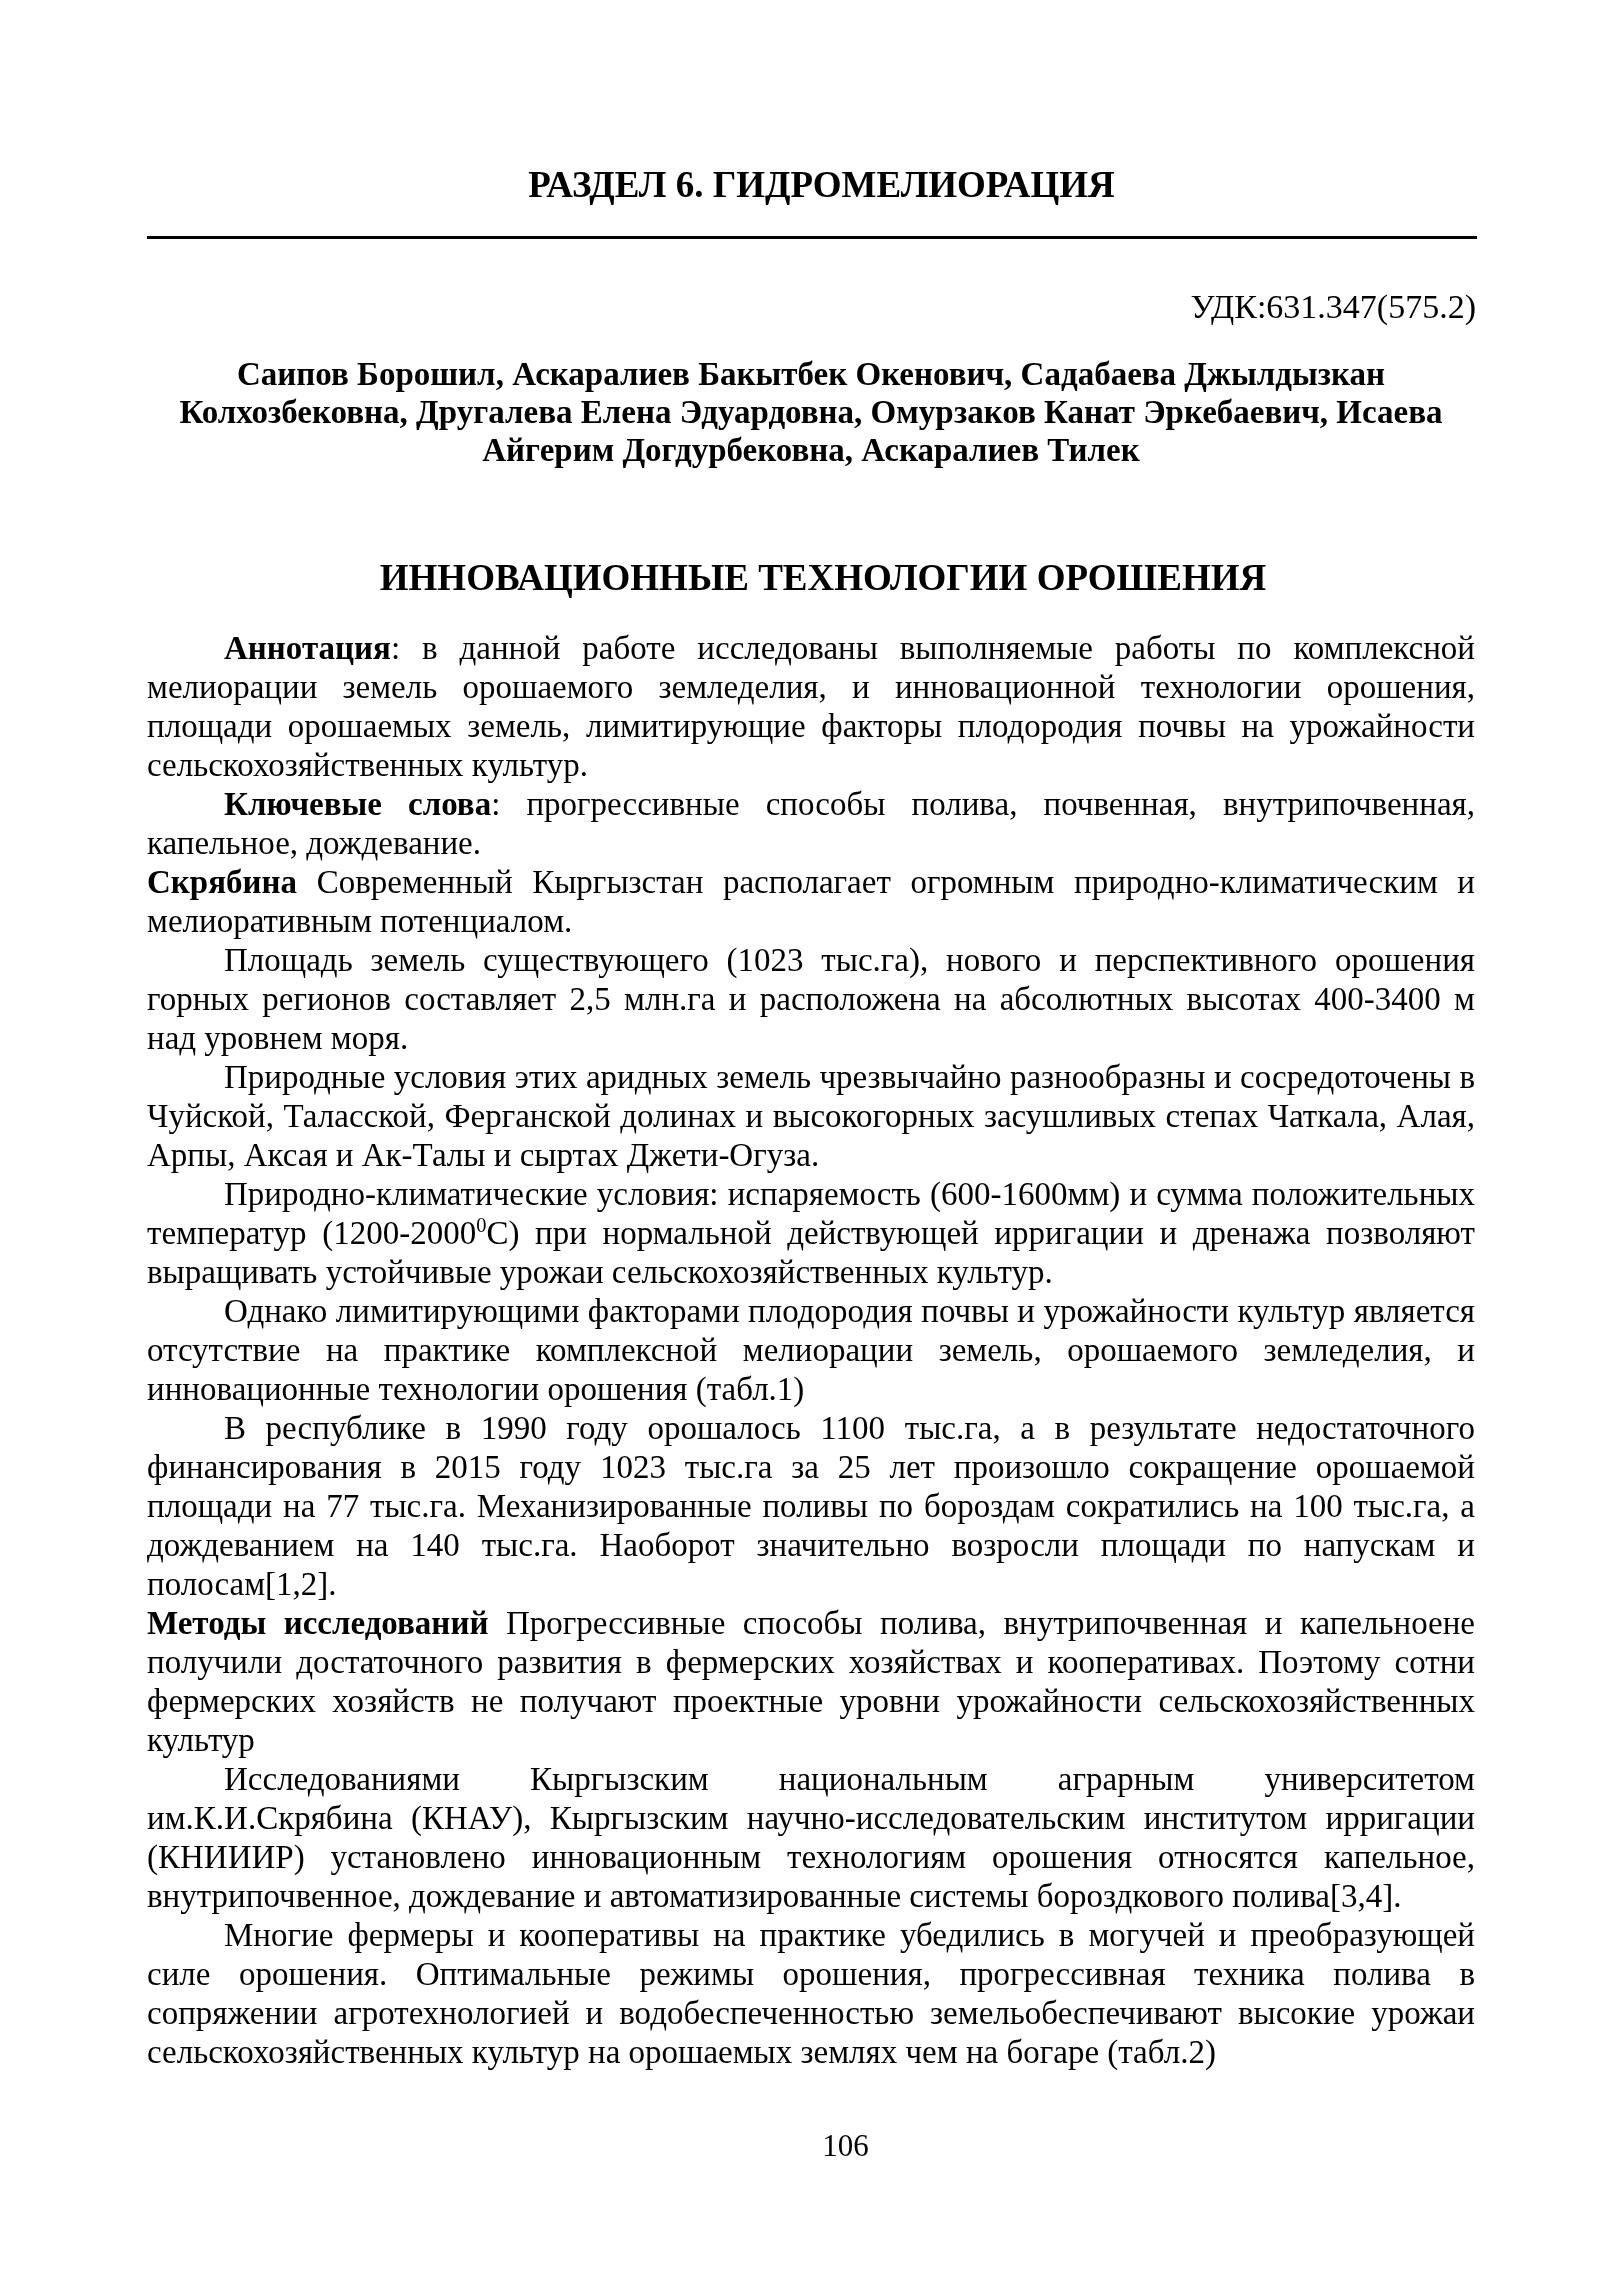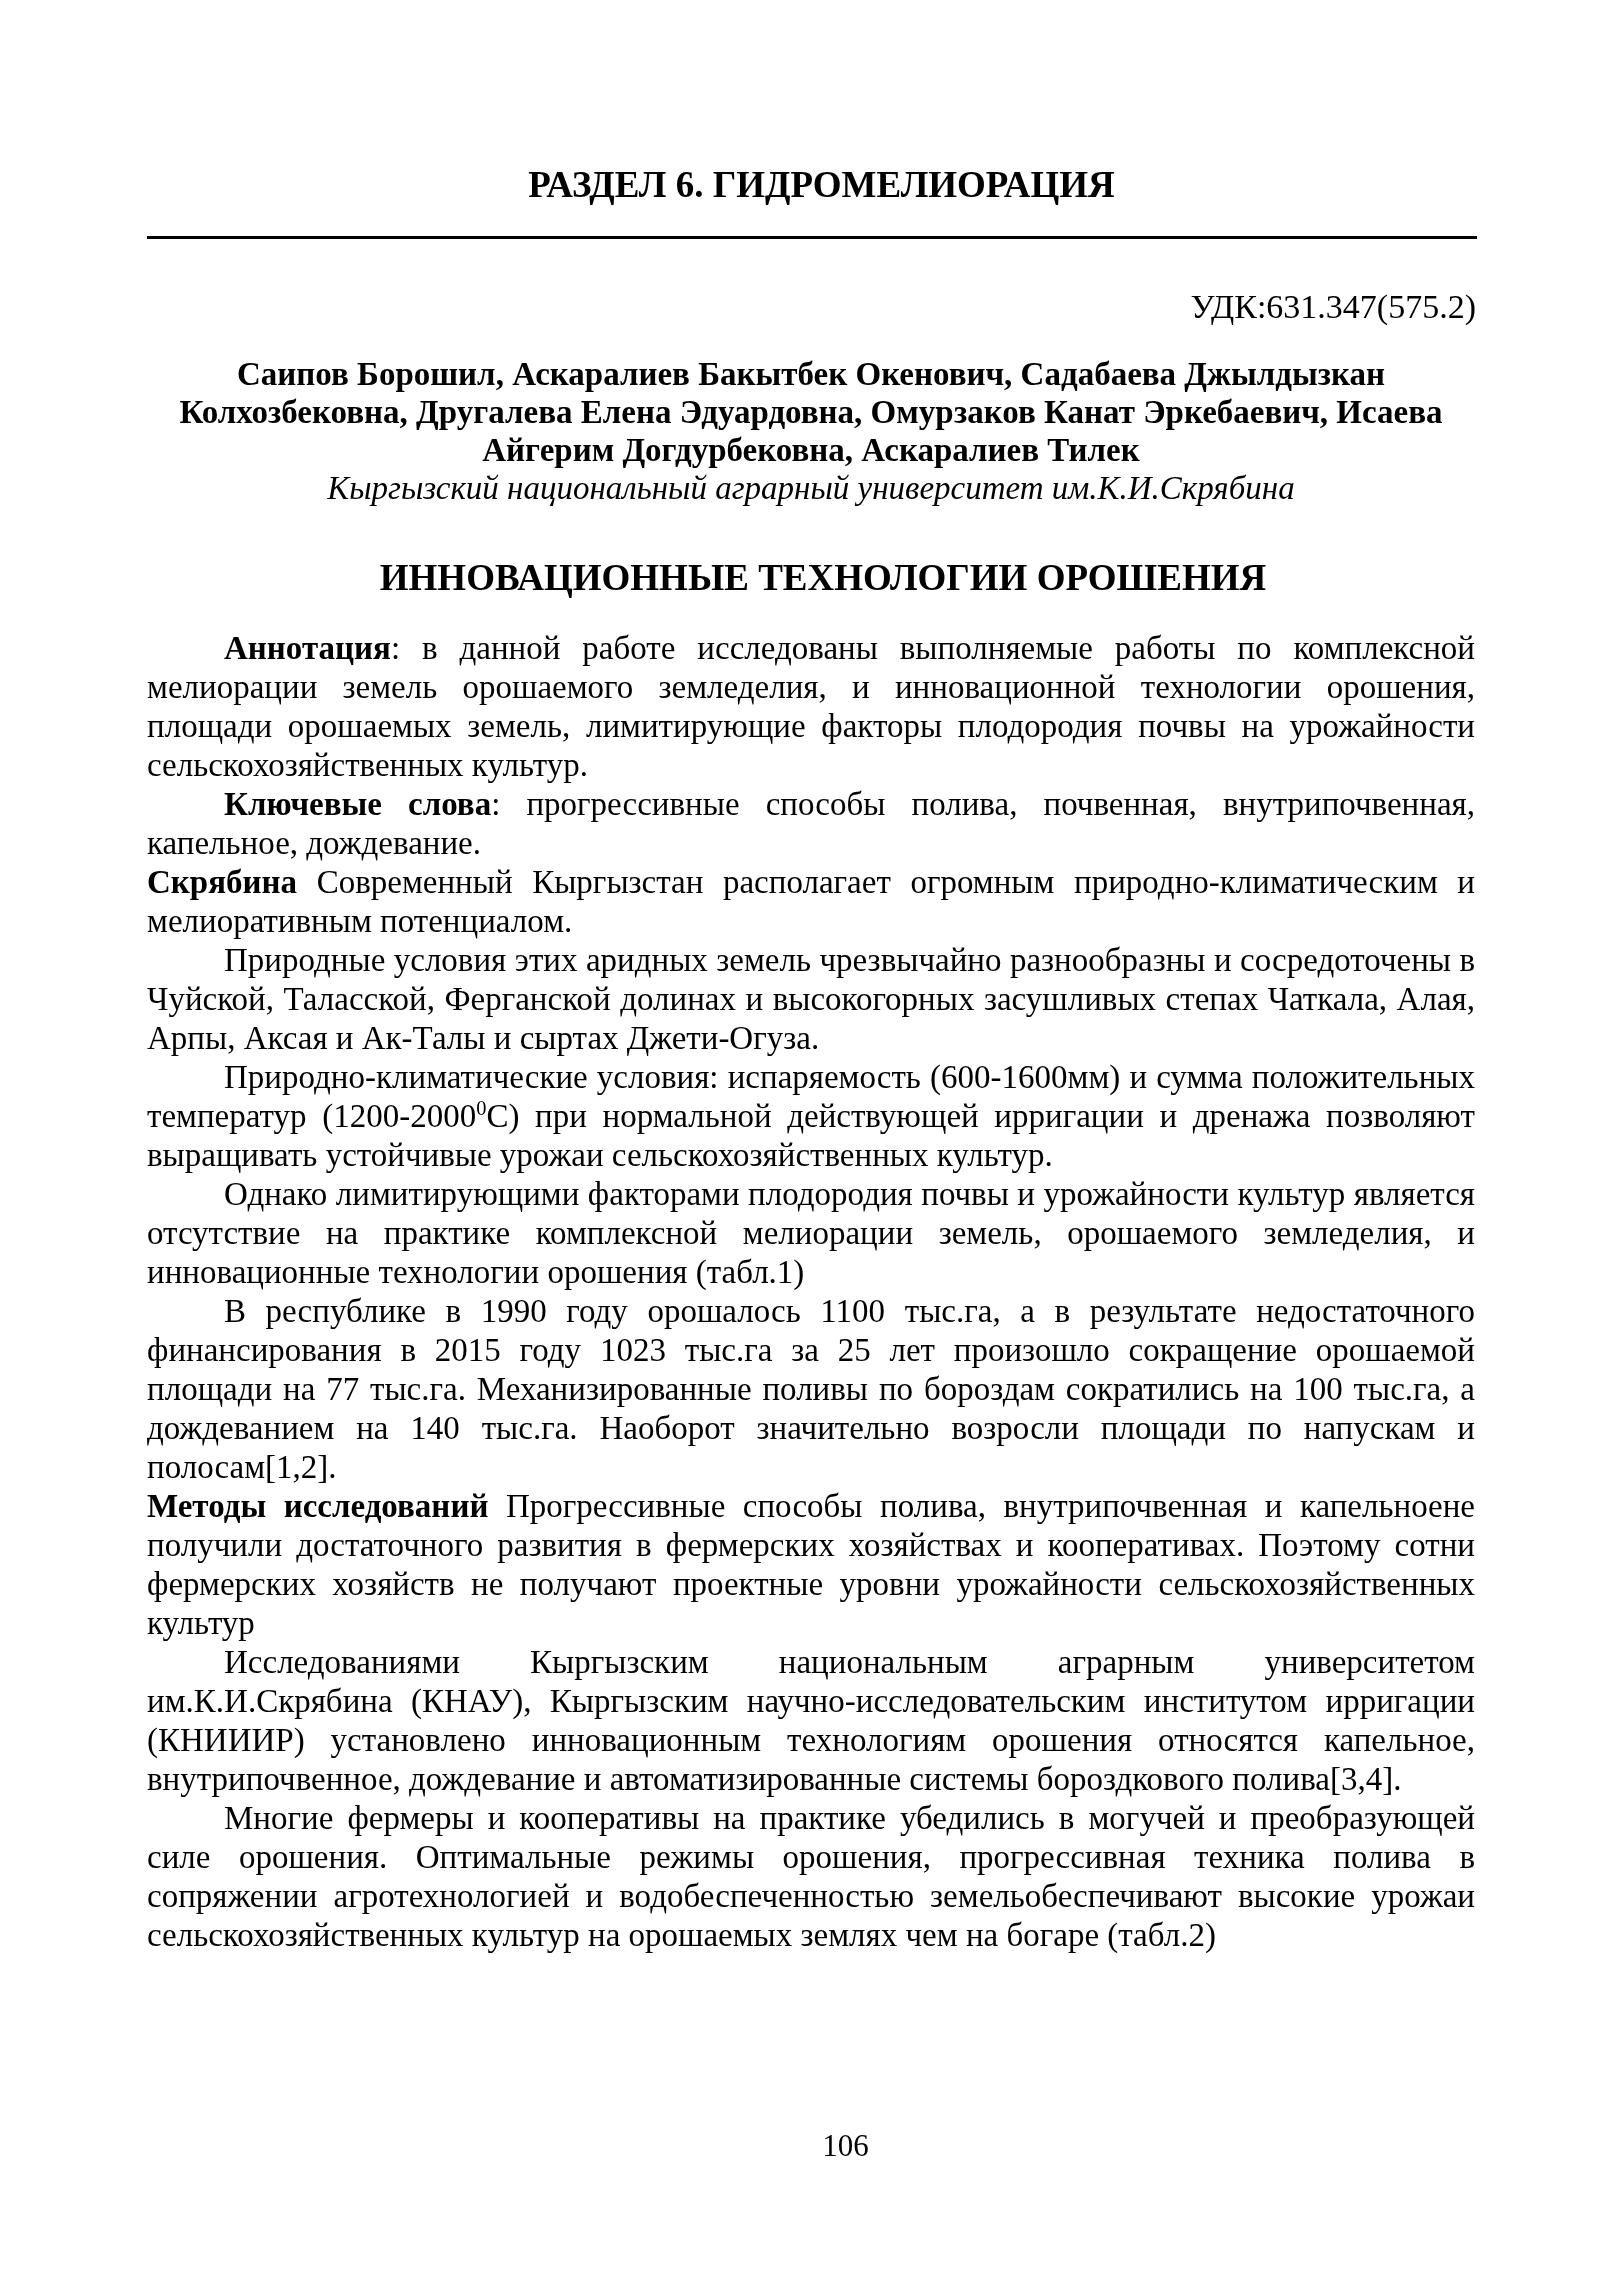--- a/index.html
+++ b/index.html
@@ -114,28 +114,28 @@
 <div class="page">
 
   <h1 class="section-header">РАЗДЕЛ 6. ГИДРОМЕЛИОРАЦИЯ</h1>
 
   <div class="header-rule"></div>
 
   <div class="udc">УДК:631.347(575.2)</div>
 
   <div class="authors">Саипов Борошил, Аскаралиев Бакытбек Окенович, Садабаева Джылдызкан Колхозбековна, Другалева Елена Эдуардовна, Омурзаков Канат Эркебаевич, Исаева Айгерим Догдурбековна, Аскаралиев Тилек</div>
 
-  <div class="affiliation">Кыргызский национальный аграрный университет им.К.И.Скрябина</div>
 
   <h2 class="article-title">ИННОВАЦИОННЫЕ ТЕХНОЛОГИИ ОРОШЕНИЯ</h2>
 
   <main class="article-body">
       <p class="indent"><b>Аннотация</b><span>: в данной работе исследованы выполняемые работы по комплексной мелиорации земель орошаемого земледелия, и инновационной технологии орошения, площади орошаемых земель, лимитирующие факторы плодородия почвы на урожайности сельскохозяйственных культур.</span></p>
       <p class="indent"><b>Ключевые слова</b><span>: прогрессивные способы полива, почвенная, внутрипочвенная, капельное, дождевание.</span></p>
       <p class="noindent"><b>Скрябина</b><span> Современный Кыргызстан располагает огромным природно-климатическим и мелиоративным потенциалом.</span></p>
+      <p class="indent"><span>Площадь земель существующего (1023 тыс.га), нового и перспективного орошения горных регионов составляет 2,5 млн.га и расположена на абсолютных высотах 400-3400 м над уровнем моря.</span></p>
       <p class="indent"><span>Природные условия этих аридных земель чрезвычайно разнообразны и сосредоточены в Чуйской, Таласской, Ферганской долинах и высокогорных засушливых степах Чаткала, Алая, Арпы, Аксая и Ак-Талы и сыртах Джети-Огуза.</span></p>
       <p class="indent"><span>Природно-климатические условия: испаряемость (600-1600мм) и сумма положительных температур (1200-2000</span><sup>0</sup><span>С) при нормальной действующей ирригации и дренажа позволяют выращивать устойчивые урожаи сельскохозяйственных культур.</span></p>
       <p class="indent"><span>Однако лимитирующими факторами плодородия почвы и урожайности культур является отсутствие на практике комплексной мелиорации земель, орошаемого земледелия, и инновационные технологии орошения (табл.1)</span></p>
       <p class="indent"><span>В республике в 1990 году орошалось 1100 тыс.га, а в результате недостаточного финансирования в 2015 году 1023 тыс.га за 25 лет произошло сокращение орошаемой площади на 77 тыс.га. Механизированные поливы по бороздам сократились на 100 тыс.га, а дождеванием на 140 тыс.га. Наоборот значительно возросли площади по напускам и полосам[1,2].</span></p>
       <p class="noindent"><b>Методы исследований</b><span> Прогрессивные способы полива, внутрипочвенная и капельноене получили достаточного развития в фермерских хозяйствах и кооперативах. Поэтому сотни фермерских хозяйств не получают проектные уровни урожайности сельскохозяйственных культур</span></p>
       <p class="indent"><span>Исследованиями Кыргызским национальным аграрным университетом им.К.И.Скрябина (КНАУ), Кыргызским научно-исследовательским институтом ирригации (КНИИИР) установлено инновационным технологиям орошения относятся капельное, внутрипочвенное, дождевание и автоматизированные системы бороздкового полива[3,4].</span></p>
       <p class="indent"><span>Многие фермеры и кооперативы на практике убедились в могучей и преобразующей силе орошения. Оптимальные режимы орошения, прогрессивная техника полива в сопряжении агротехнологией и водобеспеченностью земельобеспечивают высокие урожаи сельскохозяйственных культур  на орошаемых землях чем на богаре (табл.2)</span></p>
     </main>
 
   <div class="page-number">106</div>

